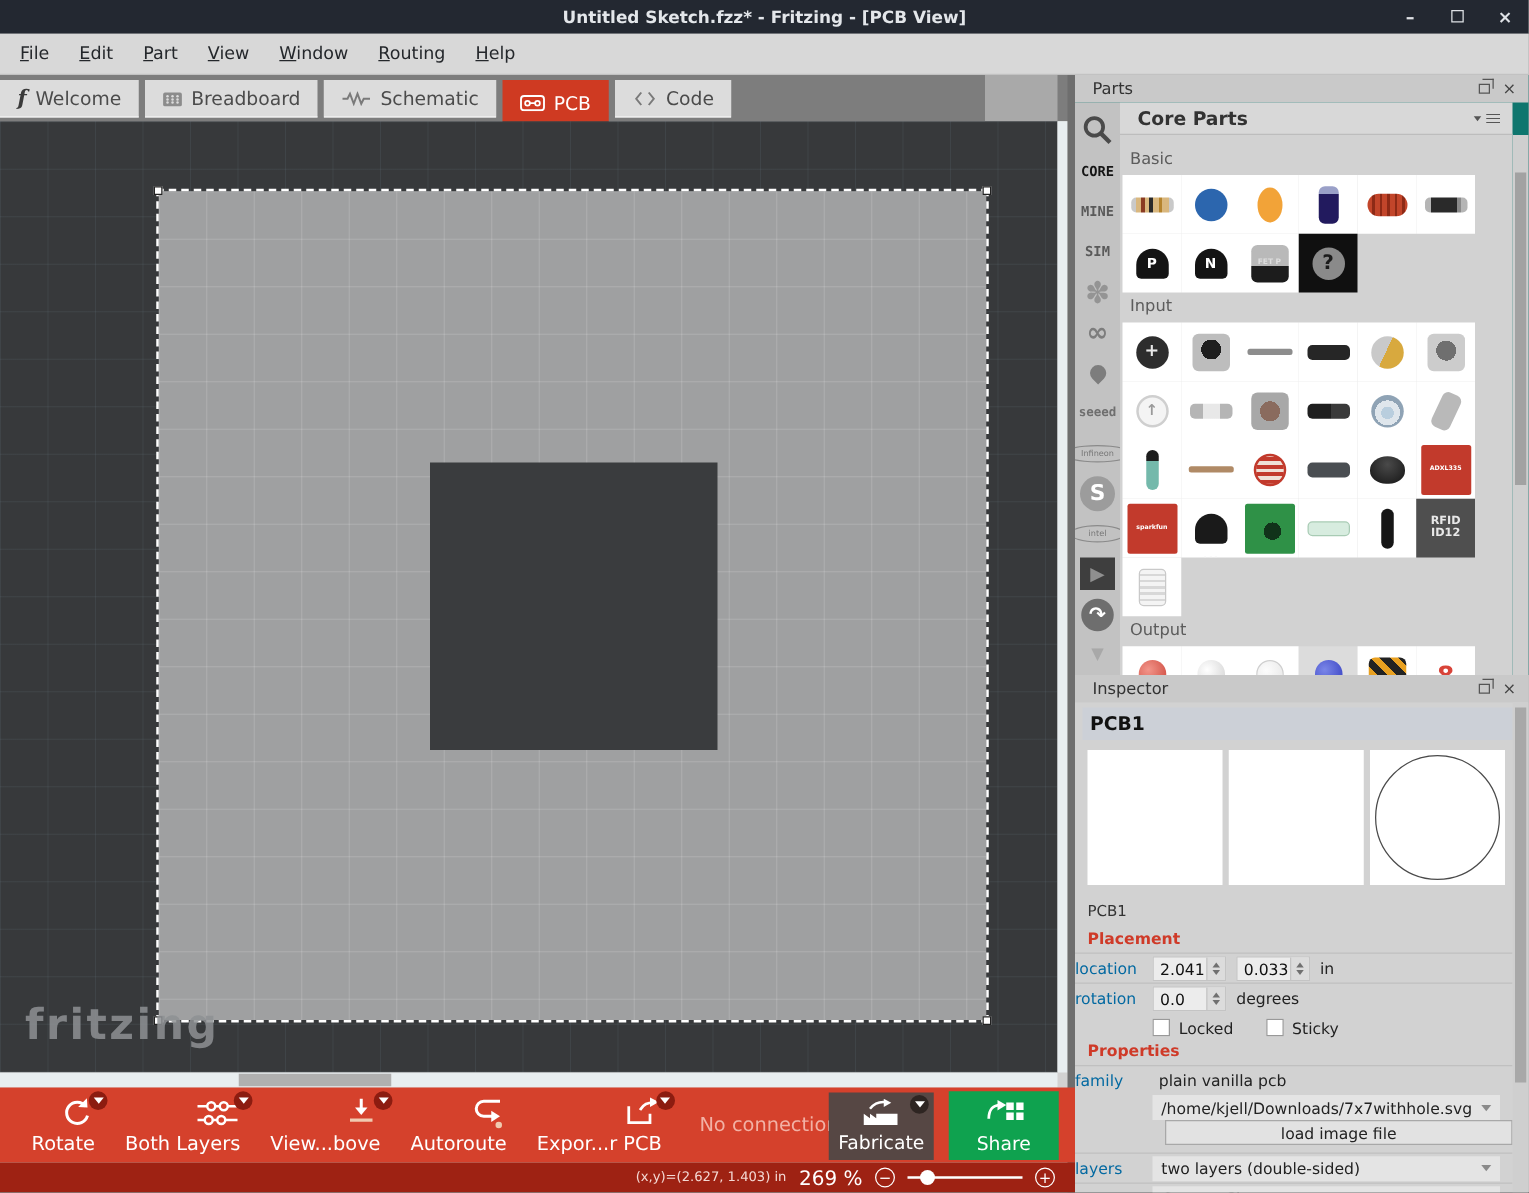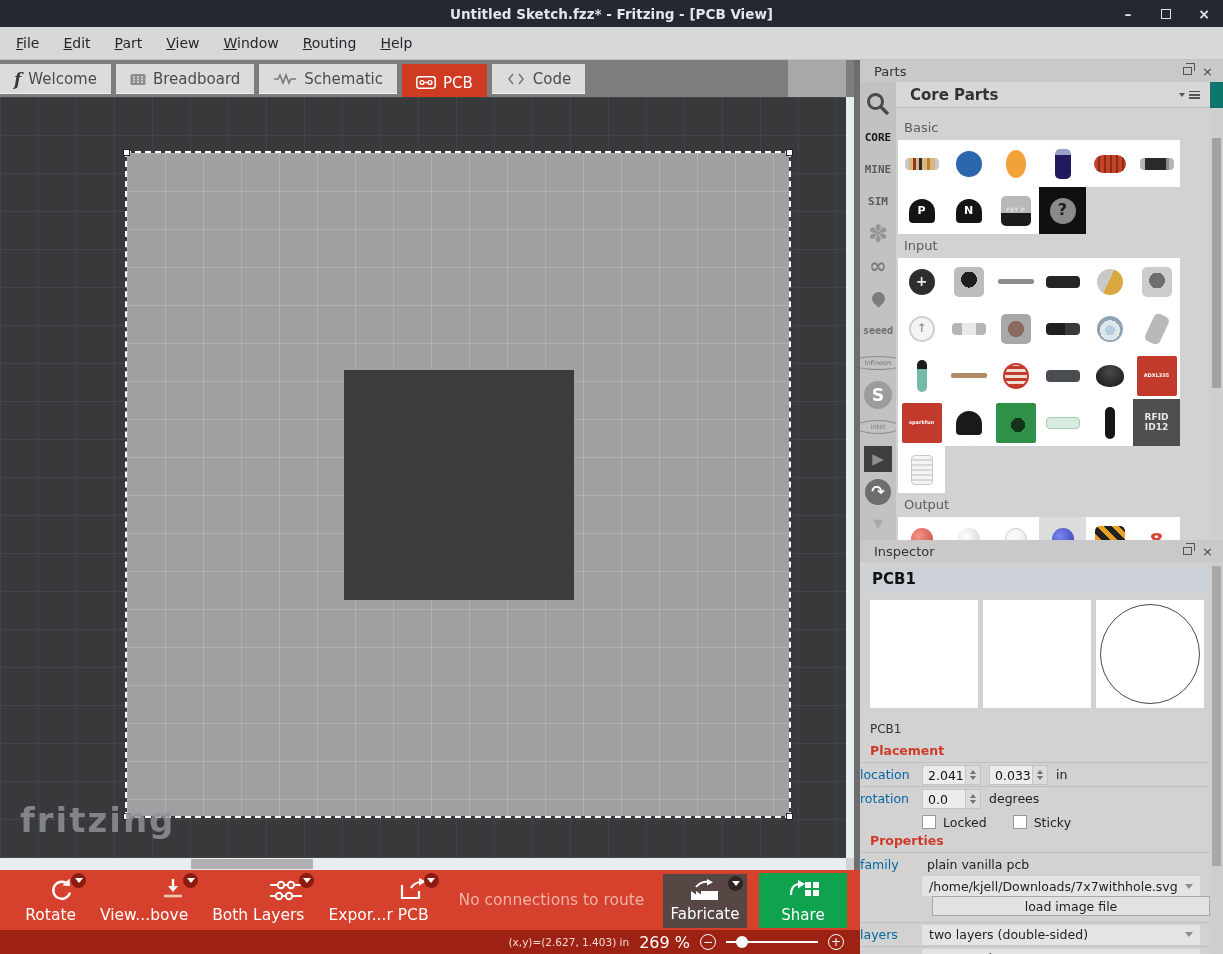--- a/index.html
+++ b/index.html
@@ -244,49 +244,59 @@
           <svg width="30" height="28" viewBox="0 0 28 28">
             <path d="M21.5 9 A8.5 8.5 0 1 0 23 16.5" fill="none" stroke="#fff" stroke-width="2.4"></path>
             <path d="M22.5 2.5 l0.5 7.5 -7.5 -0.5 z" fill="#fff"></path>
           </svg>
         </span>
         <span>Rotate</span>
       </div>
       <div class="tb-btn">
         <span class="drop-bubble"></span>
         <span class="icon">
-          <svg width="30" height="26">
-            <path d="M15 2 v8" stroke="#fff" stroke-width="2.4"></path>
-            <path d="M10 9 h10 l-5 6 z" fill="#fff"></path>
-            <path d="M6 19 h18" stroke="#f0cab0" stroke-width="2.6"></path>
-          </svg>
-        </span>
-        <span>View...bove</span>
-      </div>
-      <div class="tb-btn">
-        <span class="drop-bubble"></span>
-        <span class="icon">
           <svg width="36" height="27">
             <g stroke="#fff" stroke-width="2">
               <path d="M2 8 h32"></path>
               <path d="M2 19 h32"></path>
             </g>
             <g fill="#d5412c" stroke="#fff" stroke-width="2">
               <circle cx="13" cy="8" r="3.2"></circle>
               <circle cx="23" cy="8" r="3.2"></circle>
               <circle cx="11" cy="19" r="3.2"></circle>
               <circle cx="21" cy="19" r="3.2"></circle>
             </g>
           </svg>
         </span>
         <span>Both Layers</span>
       </div>
       <div class="tb-btn">
         <span class="drop-bubble"></span>
         <span class="icon">
+          <svg width="30" height="26">
+            <path d="M15 2 v8" stroke="#fff" stroke-width="2.4"></path>
+            <path d="M10 9 h10 l-5 6 z" fill="#fff"></path>
+            <path d="M6 19 h18" stroke="#f0cab0" stroke-width="2.6"></path>
+          </svg>
+        </span>
+        <span>View...bove</span>
+      </div>
+      <div class="tb-btn">
+        <span class="icon">
+          <svg width="30" height="27">
+            <path d="M25 4 H12 a6 6 0 0 0 0 12 h7" fill="none" stroke="#fff" stroke-width="2.4"></path>
+            <path d="M18 11.5 l7 4.5 -7 4.5 z" fill="#fff"></path>
+            <circle cx="24" cy="23" r="2.6" fill="#f0cab0"></circle>
+          </svg>
+        </span>
+        <span>Autoroute</span>
+      </div>
+      <div class="tb-btn">
+        <span class="drop-bubble"></span>
+        <span class="icon">
           <svg width="30" height="27">
             <path d="M3 8 v13 h17 v-7" fill="none" stroke="#fff" stroke-width="2.2"></path>
             <path d="M12 11 C15 6 18 5 23 5" fill="none" stroke="#fff" stroke-width="2.2"></path>
             <path d="M20 1 l7 3.5 -7 4 z" fill="#fff"></path>
           </svg>
         </span>
         <span>Expor...r PCB</span>
       </div>
     </div>
   <div id="routing-status">No connections to route</div>

